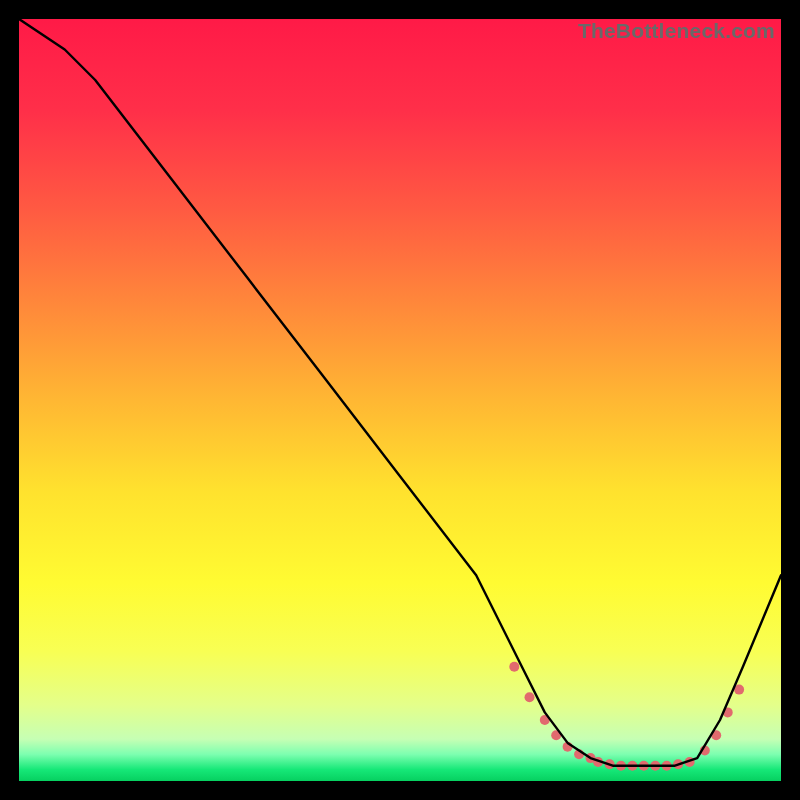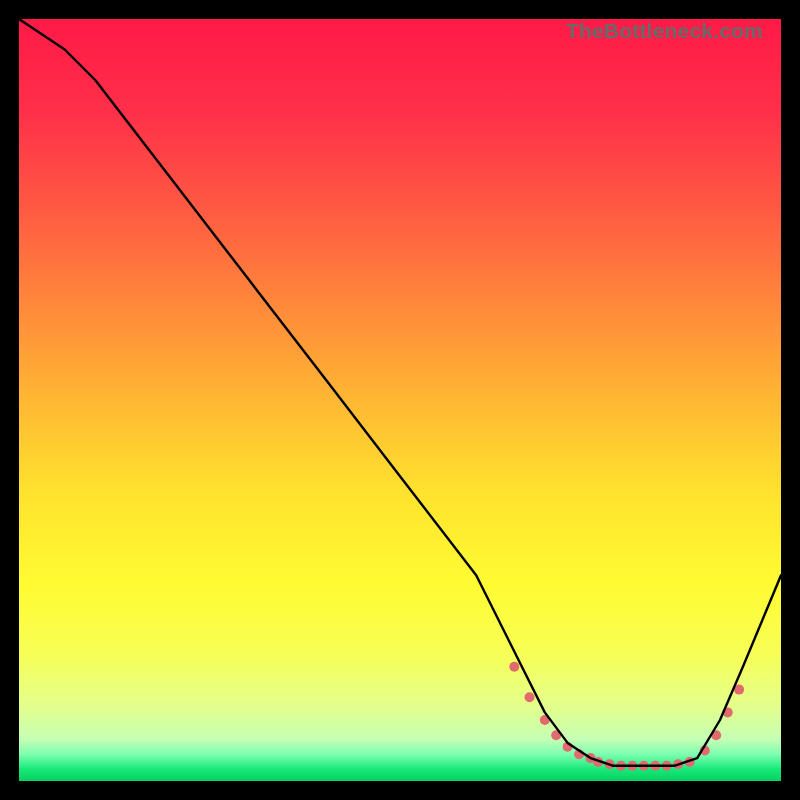--- a/index.html
+++ b/index.html
@@ -22,21 +22,21 @@
     position: absolute;
     left: 19px;
     top: 19px;
     width: 762px;
     height: 762px;
     overflow: hidden;
   }
   .watermark {
     position: absolute;
     top: 0px;
-    right: 18px;
+    right: 6px;
     font-family: Arial, Helvetica, sans-serif;
     font-size: 21px;
     font-weight: 600;
     color: #696969;
     letter-spacing: 0.2px;
     z-index: 10;
   }
   svg.curve {
     position: absolute;
     left: 0;

